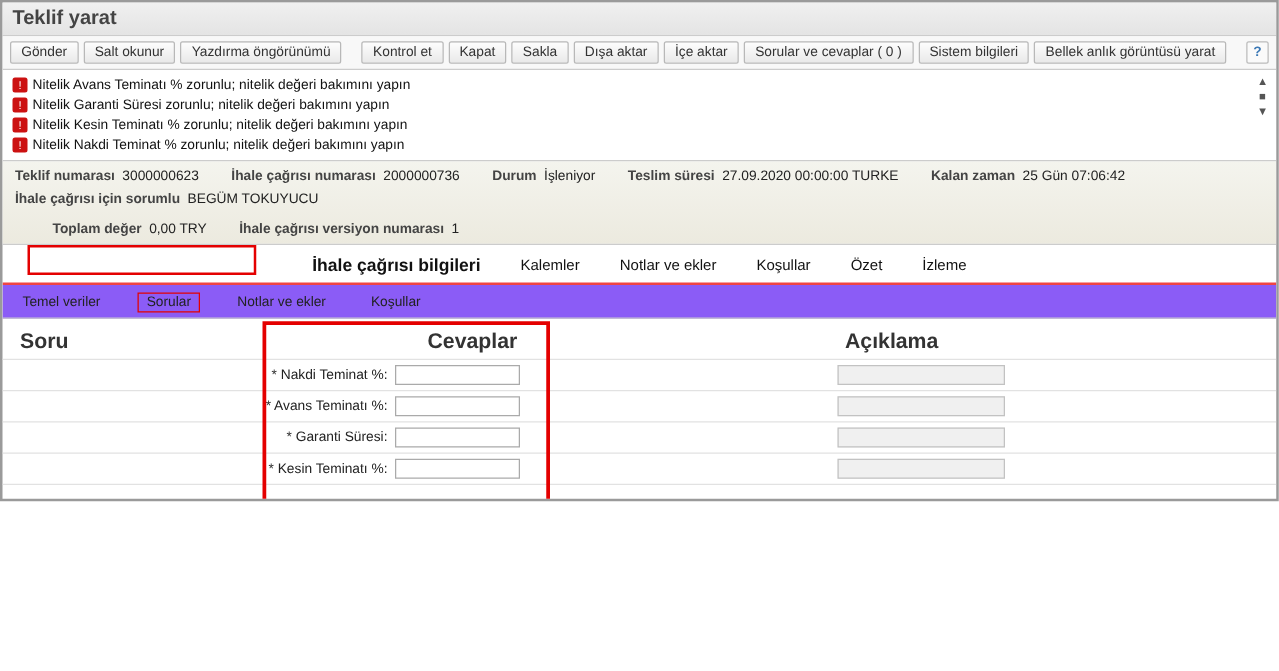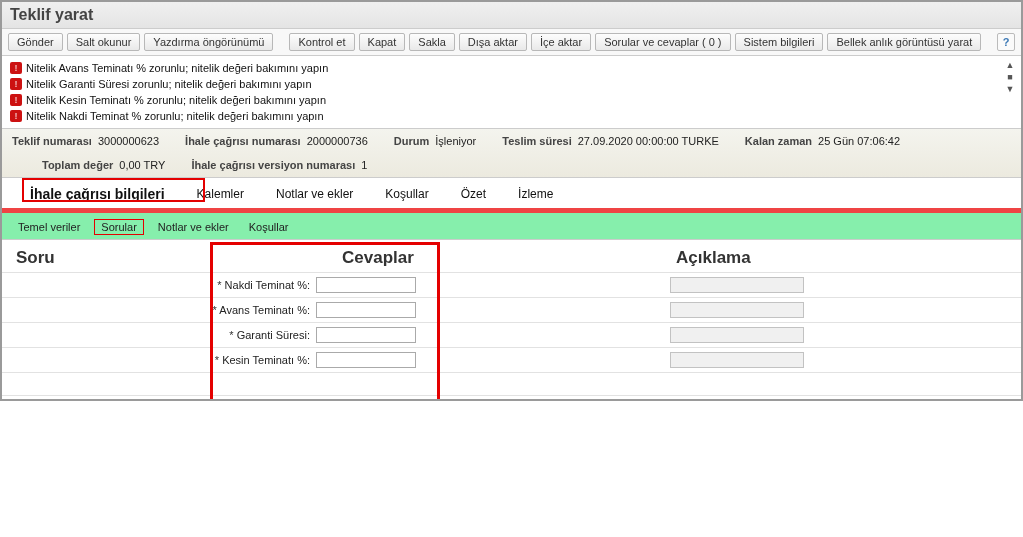--- a/index.html
+++ b/index.html
@@ -14,25 +14,25 @@
   .error-line { display: flex; align-items: center; gap: 4px; padding: 2px 0; font-size: 11px; color: #111; }
   .err-icon { width: 12px; height: 12px; background: #c11; color: #fff; font-size: 9px; display:flex; align-items:center; justify-content:center; border-radius: 2px; }
   .scroll-arrows { position: absolute; right: 6px; top: 4px; display: flex; flex-direction: column; gap: 2px; }
   .scroll-arrows span { width: 10px; height: 10px; display:flex; align-items:center; justify-content:center; font-size: 9px; color: #555; }
 
   .info-grid { background: linear-gradient(#f4f4ee,#eceadf); border-bottom: 1px solid #ccc; padding: 6px 10px; display:flex; flex-wrap: wrap; gap: 6px 26px; font-size: 11px; }
   .info-item { display: flex; gap: 6px; align-items: baseline; }
   .info-item .lbl { font-weight: bold; color: #444; }
   .info-item .val { color: #222; }
 
-  .main-tabs { display: flex; align-items: center; gap: 24px; padding: 6px 24px 4px; border-bottom: 5px solid #ef4444; font-size: 12px; }
+  .main-tabs { display: flex; align-items: center; gap: 24px; padding: 6px 24px 4px; border-bottom: 2px solid #ef4444; font-size: 12px; justify-content: center; }
   .main-tabs .tab { padding: 2px 4px; cursor: pointer; color: #111; }
   .main-tabs .tab.active { font-weight: bold; font-size: 14px; }
   .redbox-main { position: absolute; border: 2px solid #e40000; pointer-events: none; }
-  .subtabs { display: flex; align-items: center; gap: 8px; padding: 6px 10px 4px; border-bottom: 1px solid #ccc; font-size: 11px; background: #86efac; }
+  .subtabs { display: flex; align-items: center; gap: 24px; padding: 6px 10px 4px; border-bottom: 1px solid #ccc; font-size: 11px; background: #8b5cf6; }
   .subtabs .stab { padding: 1px 6px; cursor: pointer; color: #222; }
   .subtabs .stab.active { border: 1px solid #e40000; }
 
   .headers { display: flex; padding: 8px 14px 4px; font-size: 17px; font-weight: bold; color: #333; }
   .col-soru { width: 210px; }
   .col-cevap { width: 440px; text-align: left; padding-left: 116px; }
   .col-aciklama { flex: 1; padding-left: 10px; }
 
   .rows { position: relative; }
   .row { display: flex; align-items:center; padding: 4px 14px; border-top: 1px solid #e2e2e2; }
@@ -105,20 +105,24 @@
         <span class="val">İşleniyor</span>
       </div>
     <div class="info-item">
         <span class="lbl">Teslim süresi</span>
         <span class="val">27.09.2020 00:00:00 TURKE</span>
       </div>
     <div class="info-item">
         <span class="lbl">Kalan zaman</span>
         <span class="val">25 Gün 07:06:42</span>
       </div>
+    <div class="info-item">
+        <span class="lbl">İhale çağrısı için sorumlu</span>
+        <span class="val">BEGÜM TOKUYUCU</span>
+      </div>
     <div style="flex-basis:100%; height:0"></div>
     <div class="info-item" style="margin-left:30px">
         <span class="lbl">Toplam değer</span>
         <span class="val">0,00 TRY</span>
       </div>
     <div class="info-item">
         <span class="lbl">İhale çağrısı versiyon numarası</span>
         <span class="val">1</span>
       </div>
   </div>

